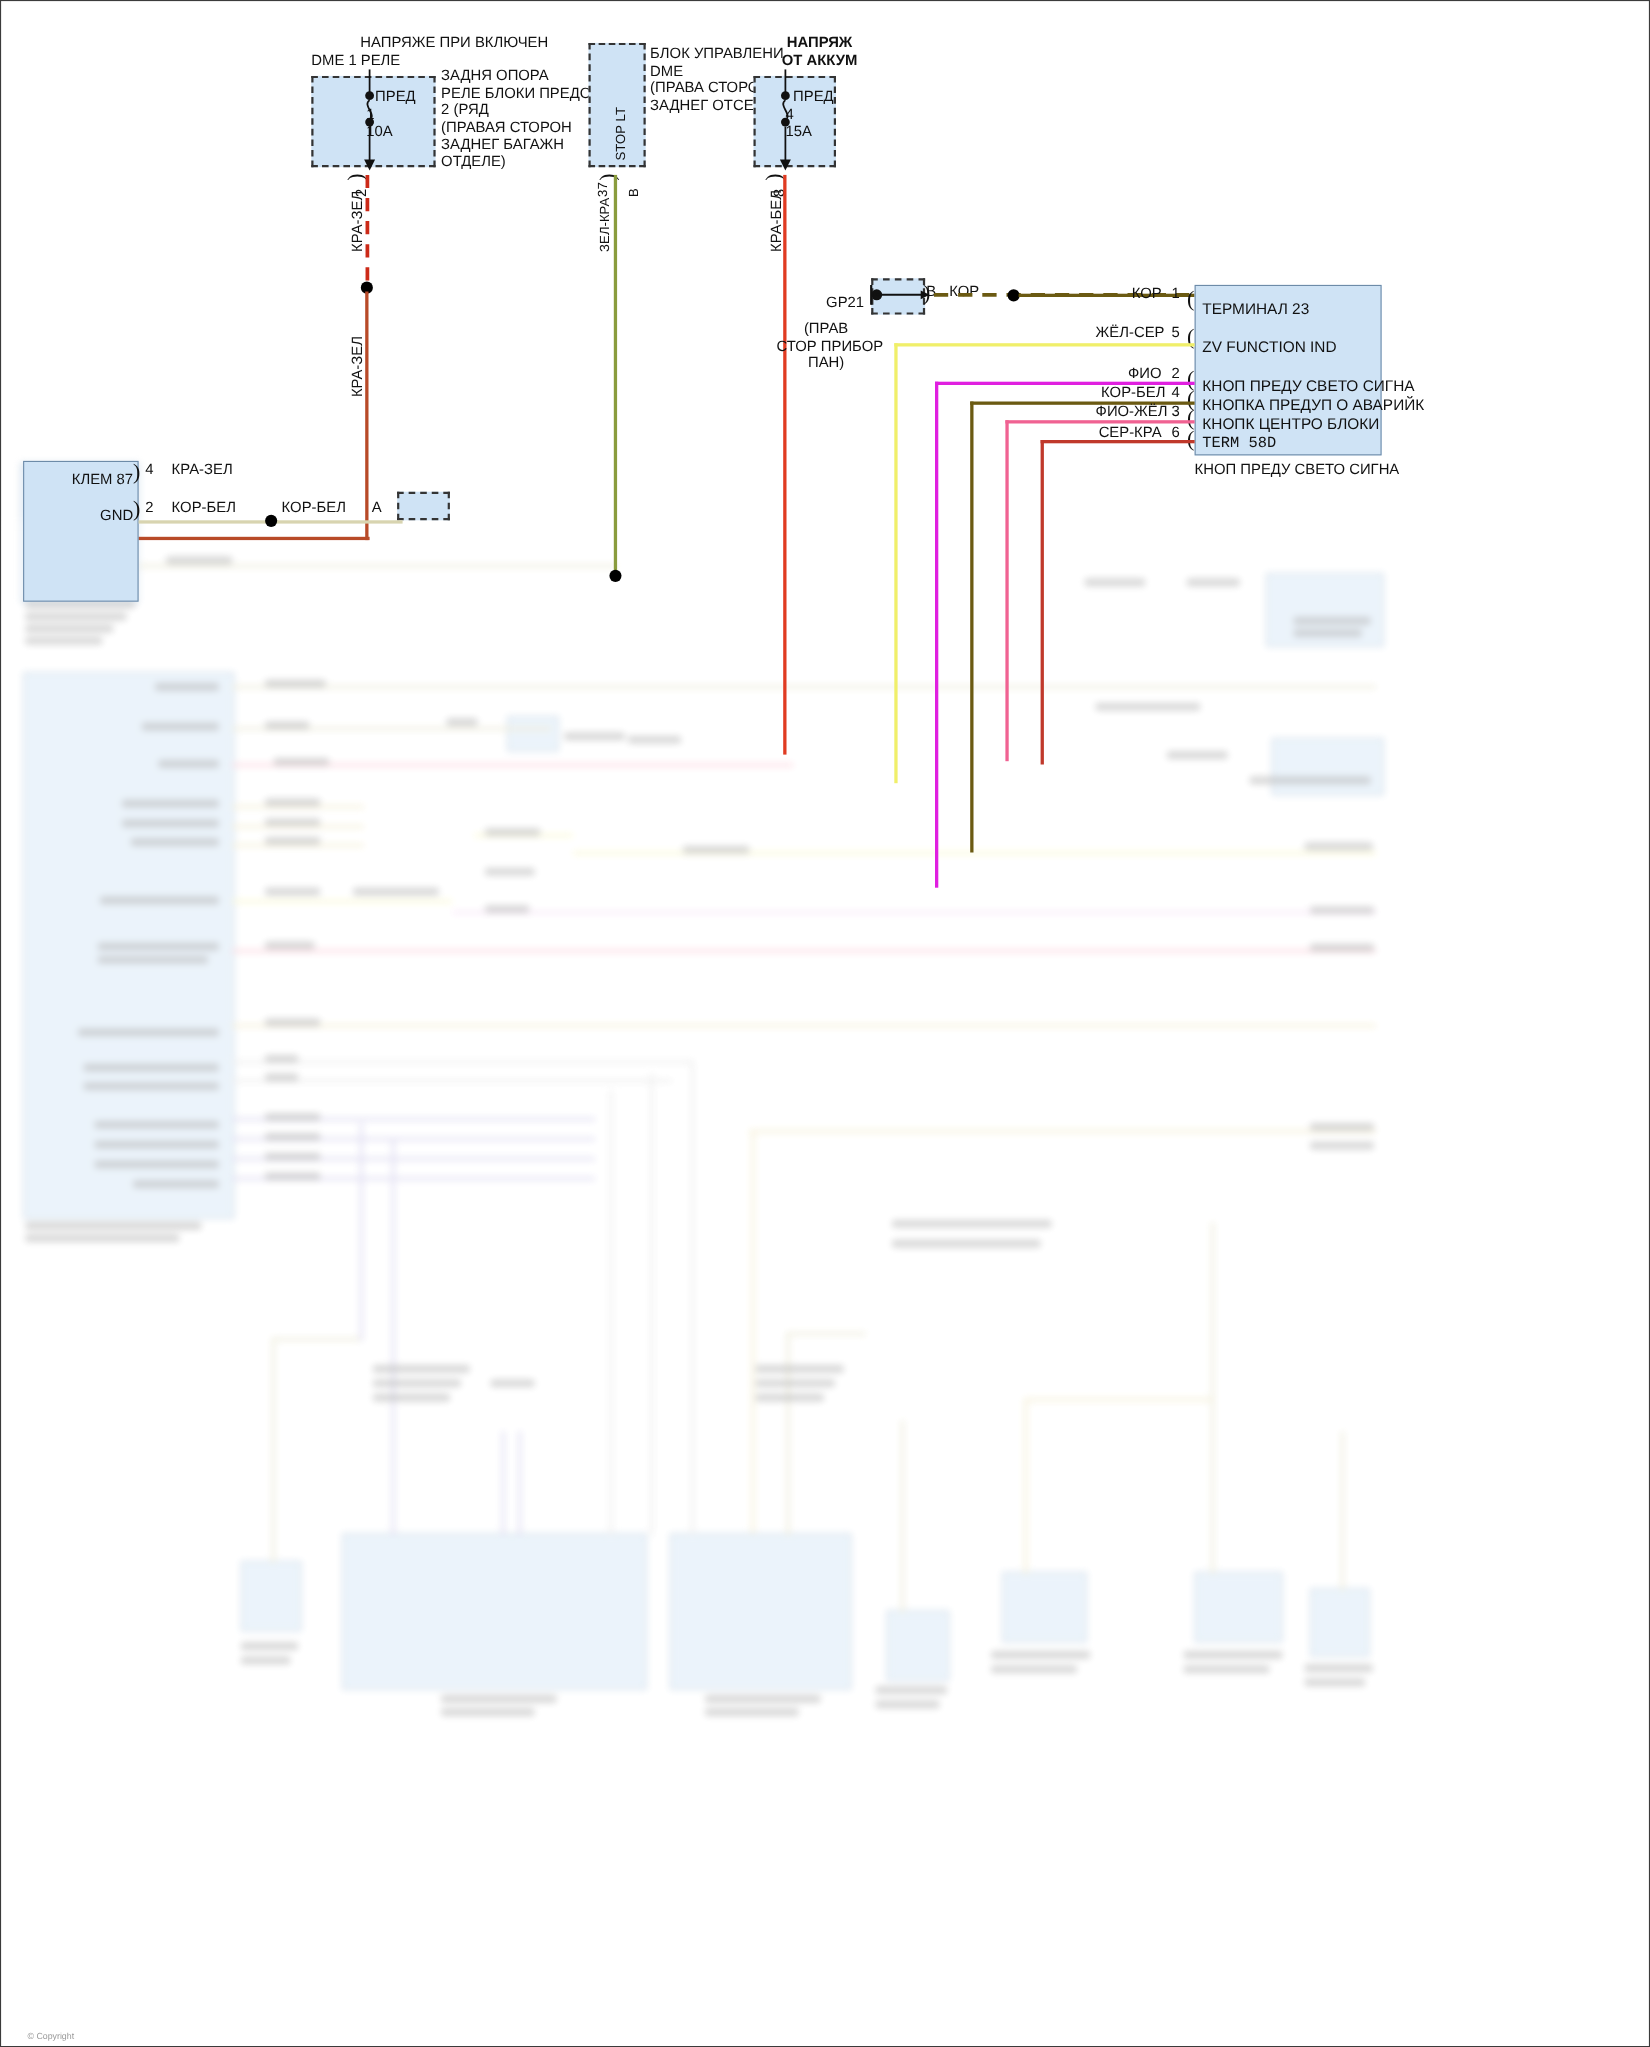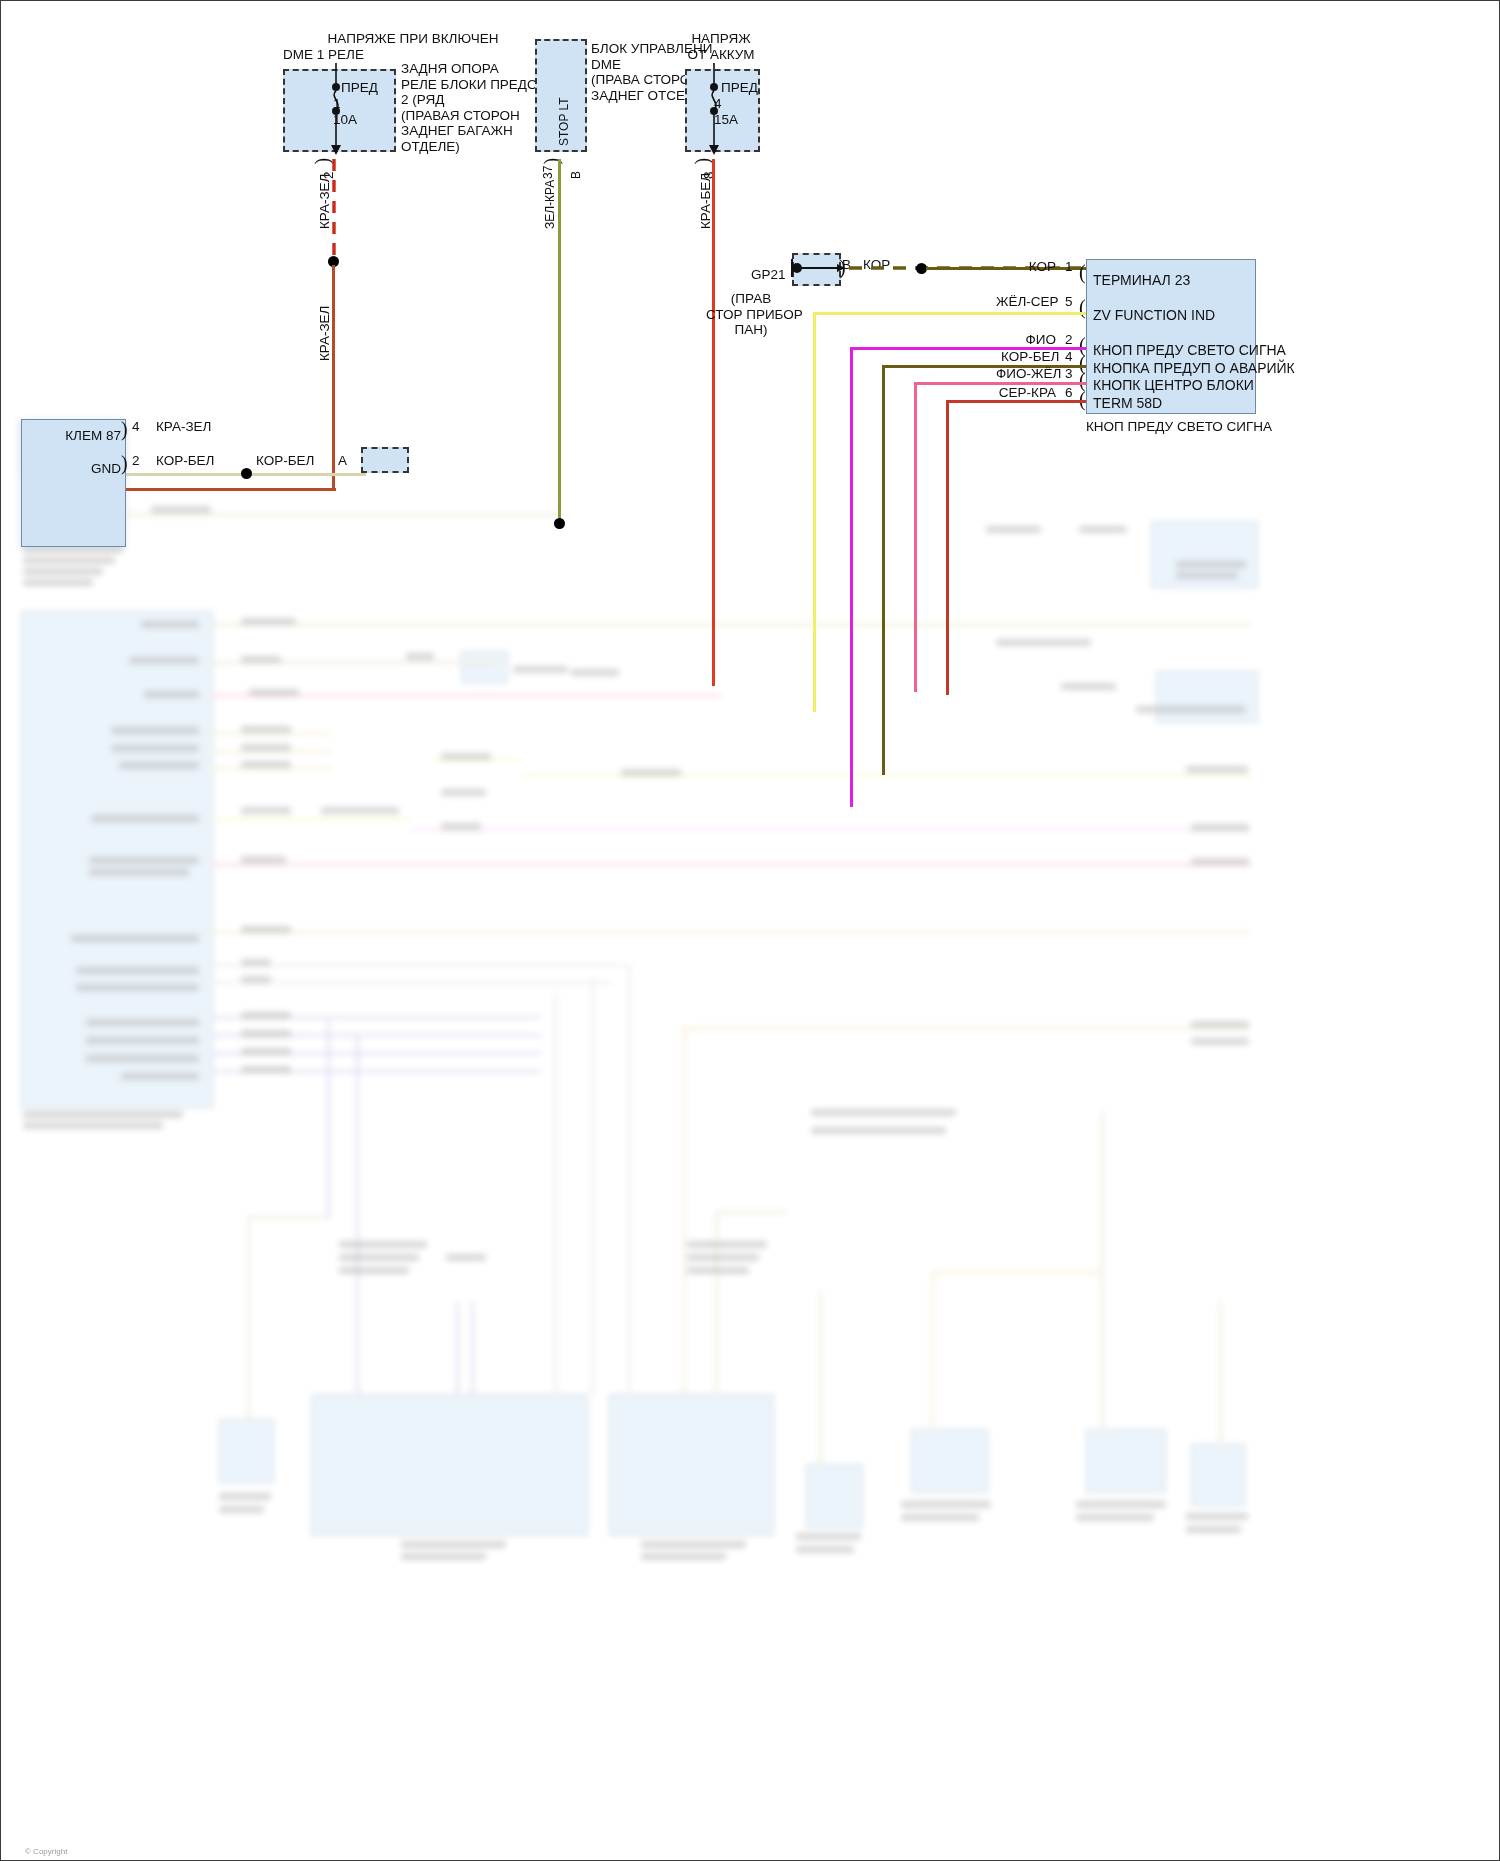--- a/index.html
+++ b/index.html
@@ -221,21 +221,21 @@
 DME
 (ПРАВА СТОРОН
 ЗАДНЕГ ОТСЕКА)</div>
   <div class="abs curly" style="left:551px;top:150px;transform:rotate(90deg);">(</div>
   <div class="abs vtxt sm" style="left:540px;top:178px;">37</div>
   <div class="abs vtxt sm" style="left:568px;top:178px;">B</div>
   <div class="abs" style="left:557px;top:158px;width:3px;height:364px;background:#8a9c3d;"></div>
   <div class="abs vtxt sm" style="left:542px;top:228px;">ЗЕЛ-КРА</div>
   <div class="dot" style="left:553px;top:517px;"></div>
 
-  <div class="abs" style="left:660px;top:30px;">
+  <div class="abs" style="left:684px;top:30px;font-weight:bold;">
     <div class="txt" style="text-align:center;width:120px;">НАПРЯЖ</div>
     <div class="txt" style="text-align:center;width:120px;">ОТ АККУМ</div>
   </div>
 
   <div class="abs fusebox" style="left:684px;top:68px;width:75px;height:83px;"></div>
   <svg class="abs" style="left:700px;top:62px;" width="26" height="96">
     <line x1="13" y1="0" x2="13" y2="22" stroke="#111" stroke-width="1.6"></line>
     <circle cx="13" cy="24" r="4" fill="#111"></circle>
     <path d="M13 28 C 6 33, 20 41, 13 46" stroke="#111" stroke-width="1.6" fill="none"></path>
     <circle cx="13" cy="48" r="4" fill="#111"></circle>
@@ -319,21 +319,21 @@
   <div class="abs txt" style="left:995px;top:365px;width:60px;text-align:right;">ФИО-ЖЁЛ</div>
   <div class="abs txt" style="left:1064px;top:365px;">3</div>
   <div class="abs curly" style="left:1078px;top:369px;">(</div>
   <div class="abs term-label" style="left:1092px;top:376px;">КНОПК ЦЕНТРО БЛОКИ</div>
   <div class="abs" style="left:913px;top:381px;width:172px;height:3.2px;background:#f06292;"></div>
   <div class="abs" style="left:913px;top:381px;width:3.2px;height:310px;background:#f06292;"></div>
 
   <div class="abs txt" style="left:995px;top:384px;width:60px;text-align:right;">СЕР-КРА</div>
   <div class="abs txt" style="left:1064px;top:384px;">6</div>
   <div class="abs curly" style="left:1078px;top:388px;">(</div>
-  <div class="abs term-label" style="left:1092px;top:394px;">TERM 58D</div>
+  <div class="abs term-label" style="left:1092px;top:394px;font-family:Liberation Mono, monospace;">TERM 58D</div>
   <div class="abs" style="left:945px;top:399px;width:140px;height:3.2px;background:#c0392b;"></div>
   <div class="abs" style="left:945px;top:399px;width:3.2px;height:295px;background:#c0392b;"></div>
 
   <div class="abs txt" style="left:1085px;top:418px;">КНОП ПРЕДУ СВЕТО СИГНА</div>
 
   <div class="copyright" style="left:24px;top:1846px;">© Copyright</div>
 
 </div>
 
 </body></html>

